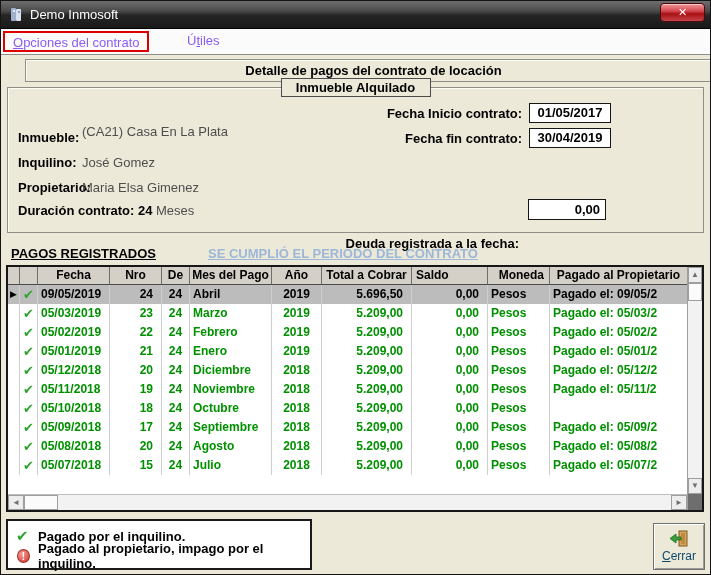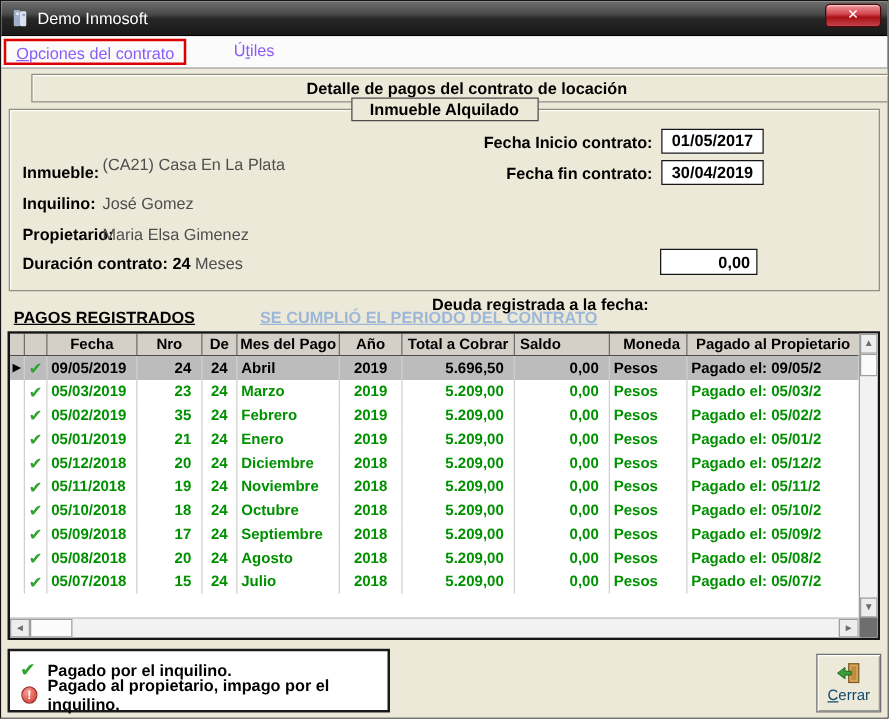--- a/index.html
+++ b/index.html
@@ -221,21 +221,21 @@
               <div class="cell c-ano">2019</div>
               <div class="cell c-total">5.209,00</div>
               <div class="cell c-saldo">0,00</div>
               <div class="cell c-moneda">Pesos</div>
               <div class="cell c-pagado">Pagado el: 05/03/2</div>
             </div>
             <div class="trow">
               <div class="cell c-sel sel-cell"></div>
               <div class="cell c-chk chk">✔</div>
               <div class="cell c-fecha">05/02/2019</div>
-              <div class="cell c-nro">35</div>
+              <div class="cell c-nro">22</div>
               <div class="cell c-de">24</div>
               <div class="cell c-mes">Febrero</div>
               <div class="cell c-ano">2019</div>
               <div class="cell c-total">5.209,00</div>
               <div class="cell c-saldo">0,00</div>
               <div class="cell c-moneda">Pesos</div>
               <div class="cell c-pagado">Pagado el: 05/02/2</div>
             </div>
             <div class="trow">
               <div class="cell c-sel sel-cell"></div>
@@ -280,21 +280,20 @@
               <div class="cell c-sel sel-cell"></div>
               <div class="cell c-chk chk">✔</div>
               <div class="cell c-fecha">05/10/2018</div>
               <div class="cell c-nro">18</div>
               <div class="cell c-de">24</div>
               <div class="cell c-mes">Octubre</div>
               <div class="cell c-ano">2018</div>
               <div class="cell c-total">5.209,00</div>
               <div class="cell c-saldo">0,00</div>
               <div class="cell c-moneda">Pesos</div>
-              <div class="cell c-pagado">Pagado el: 05/10/2</div>
             </div>
             <div class="trow">
               <div class="cell c-sel sel-cell"></div>
               <div class="cell c-chk chk">✔</div>
               <div class="cell c-fecha">05/09/2018</div>
               <div class="cell c-nro">17</div>
               <div class="cell c-de">24</div>
               <div class="cell c-mes">Septiembre</div>
               <div class="cell c-ano">2018</div>
               <div class="cell c-total">5.209,00</div>

